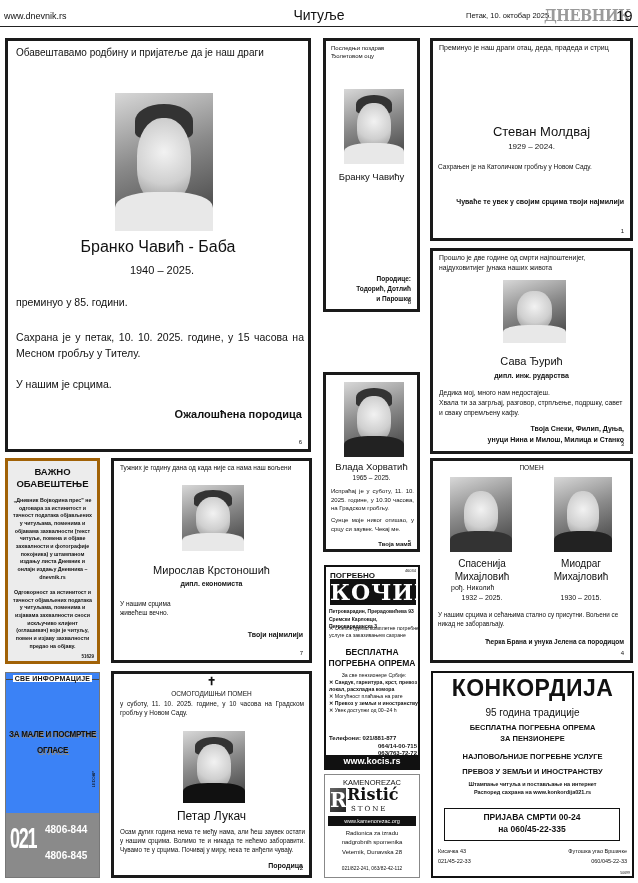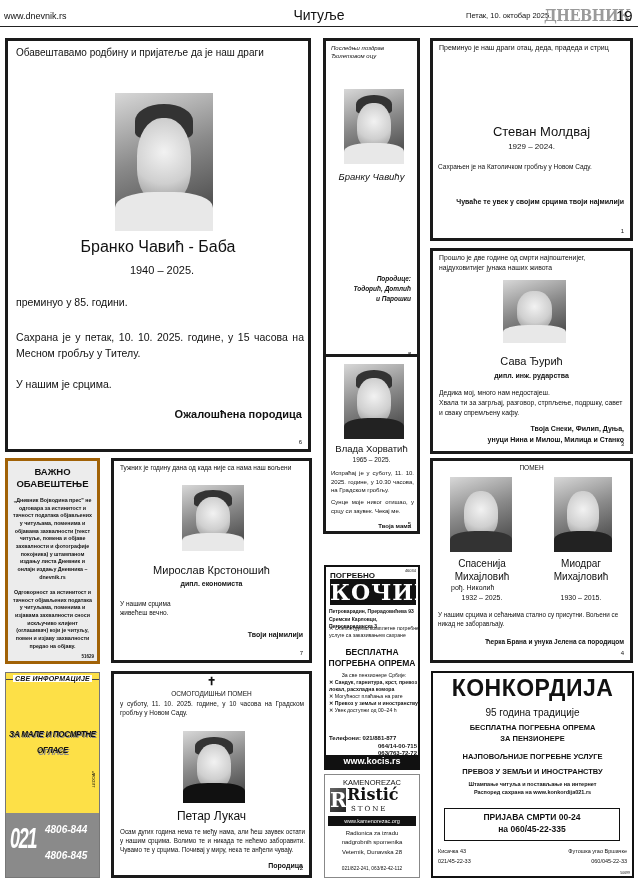--- a/index.html
+++ b/index.html
@@ -27,21 +27,21 @@
   #b1 .intro { position: absolute; left: 8px; top: 6px; font-size: 10px; }
   #b1 .photo { position: absolute; left: 107px; top: 52px; width: 98px; height: 138px; }
   #b1 .nm { position: absolute; left: 0; width: 300px; top: 197px; font-size: 16px; text-align: center; }
   #b1 .yrs { position: absolute; left: 4px; width: 300px; top: 223px; font-size: 11px; text-align: center; }
   #b1 .t1 { position: absolute; left: 8px; top: 255px; font-size: 10.5px; }
   #b1 .t2 { position: absolute; left: 8px; top: 288px; width: 288px; font-size: 10.5px; line-height: 1.55; text-align: justify; }
   #b1 .t3 { position: absolute; left: 8px; top: 337px; font-size: 10.5px; }
   #b1 .sig { position: absolute; right: 6px; top: 367px; font-size: 11px; font-weight: bold; }
 
   
-  #b8 { left: 323px; top: 38px; width: 97px; height: 326px; font-style: italic; }
+  #b8 { left: 323px; top: 38px; width: 97px; height: 274px; }
   #b8 .intro { position: absolute; left: 5px; top: 3px; width: 86px; font-size: 6px; line-height: 1.4; }
   #b8 .photo { position: absolute; left: 18px; top: 48px; width: 60px; height: 75px; }
   #b8 .nm { position: absolute; left: 0; width: 91px; top: 130px; font-size: 9.5px; text-align: center; }
   #b8 .sig { position: absolute; right: 6px; top: 233px; font-size: 6.5px; line-height: 1.5; text-align: right; font-weight: bold; }
 
   
   #bm { left: 430px; top: 38px; width: 203px; height: 203px; }
   #bm .intro { position: absolute; left: 6px; top: 3px; font-size: 7px; }
   #bm .nm { position: absolute; left: 0; width: 197px; top: 83px; font-size: 13px; text-align: center; padding-left: 20px; }
   #bm .yrs { position: absolute; left: 0; width: 197px; top: 101px; font-size: 8px; text-align: center; }
@@ -51,21 +51,21 @@
   
   #bd { left: 430px; top: 248px; width: 203px; height: 206px; }
   #bd .intro { position: absolute; left: 6px; top: 2px; width: 190px; font-size: 6.8px; line-height: 1.4; }
   #bd .photo { position: absolute; left: 70px; top: 29px; width: 63px; height: 63px; }
   #bd .nm { position: absolute; left: 0; width: 197px; top: 104px; font-size: 11px; text-align: center; }
   #bd .sub { position: absolute; left: 0; width: 197px; top: 121px; font-size: 7px; text-align: center; font-weight: bold; }
   #bd .t1 { position: absolute; left: 6px; top: 137px; width: 188px; font-size: 6.8px; line-height: 1.45; }
   #bd .sig { position: absolute; right: 6px; top: 173px; font-size: 7px; line-height: 1.5; text-align: right; font-weight: bold; }
 
   
-  #bv { left: 323px; top: 354px; width: 97px; height: 180px; }
+  #bv { left: 323px; top: 372px; width: 97px; height: 180px; }
   #bv .photo { position: absolute; left: 18px; top: 7px; width: 60px; height: 75px; }
   #bv .nm { position: absolute; left: 0; width: 91px; top: 86px; font-size: 9.5px; text-align: center; }
   #bv .yrs { position: absolute; left: 0; width: 91px; top: 99px; font-size: 6.5px; text-align: center; }
   #bv .t1 { position: absolute; left: 5px; top: 112px; width: 83px; font-size: 6px; line-height: 1.45; text-align: justify; }
   #bv .t2 { position: absolute; left: 5px; top: 141px; width: 83px; font-size: 6px; line-height: 1.45; text-align: justify; }
   #bv .sig { position: absolute; right: 6px; top: 166px; font-size: 6px; font-weight: bold; }
 
   
   #notice { position: absolute; left: 5px; top: 458px; width: 95px; height: 206px; background: #a16207; padding: 3px; }
   #notice .inner { background: #ececec; width: 100%; height: 100%; position: relative; }
@@ -103,21 +103,21 @@
   #bp .photo2 { position: absolute; left: 121px; top: 16px; width: 58px; height: 75px; }
   #bp .n1 { position: absolute; left: 0; width: 98px; top: 96px; font-size: 10px; line-height: 1.3; text-align: center; }
   #bp .n2 { position: absolute; left: 98px; width: 100px; top: 96px; font-size: 10px; line-height: 1.3; text-align: center; }
   #bp .sub1 { position: absolute; left: 18px; top: 123px; font-size: 7px; }
   #bp .y1 { position: absolute; left: 0; width: 98px; top: 133px; font-size: 7px; text-align: center; }
   #bp .y2 { position: absolute; left: 98px; width: 100px; top: 133px; font-size: 7px; text-align: center; }
   #bp .t1 { position: absolute; left: 5px; top: 149px; width: 190px; font-size: 6.3px; line-height: 1.45; }
   #bp .sig { position: absolute; right: 6px; top: 177px; font-size: 6.5px; font-weight: bold; }
 
   
-  #info { position: absolute; left: 5px; top: 672px; width: 95px; height: 206px; border: 1px solid #777; background: #fde047; overflow: hidden; font-style: italic; }
+  #info { position: absolute; left: 5px; top: 672px; width: 95px; height: 206px; border: 1px solid #777; background: #3b82f6; overflow: hidden; }
   #info .top { position: absolute; left: 0; width: 100%; top: 2px; text-align: center; font-size: 7px; font-weight: bold; letter-spacing: 0.2px; }
   #info .topline { position: absolute; left: 0; width: 100%; top: 6px; border-top: 1px solid #444; z-index: 0; }
   #info .top span { background: #fff; padding: 0 2px; position: relative; z-index: 1; }
   #info .mid { position: absolute; left: 2px; width: 89px; top: 56px; text-align: center; font-size: 8px; line-height: 1.7; font-weight: bold; color: #111; text-shadow: 1px 1px 0 #888; letter-spacing: -0.3px; transform: scaleY(1.15); }
   #info .side { position: absolute; right: 3px; top: 98px; font-size: 4px; writing-mode: vertical-rl; transform: rotate(180deg); }
   #info .bottom { position: absolute; left: 0; bottom: 0; width: 100%; height: 64px; background: #8a8a8a; color: #fff; }
   #info .pre { position: absolute; left: 4px; top: 8px; font-size: 30px; font-weight: bold; letter-spacing: -2px; transform: scaleX(0.6); transform-origin: left; }
   #info .ph1 { position: absolute; left: 39px; top: 11px; font-size: 10px; font-weight: bold; }
   #info .ph2 { position: absolute; left: 39px; top: 37px; font-size: 10px; font-weight: bold; }
 

